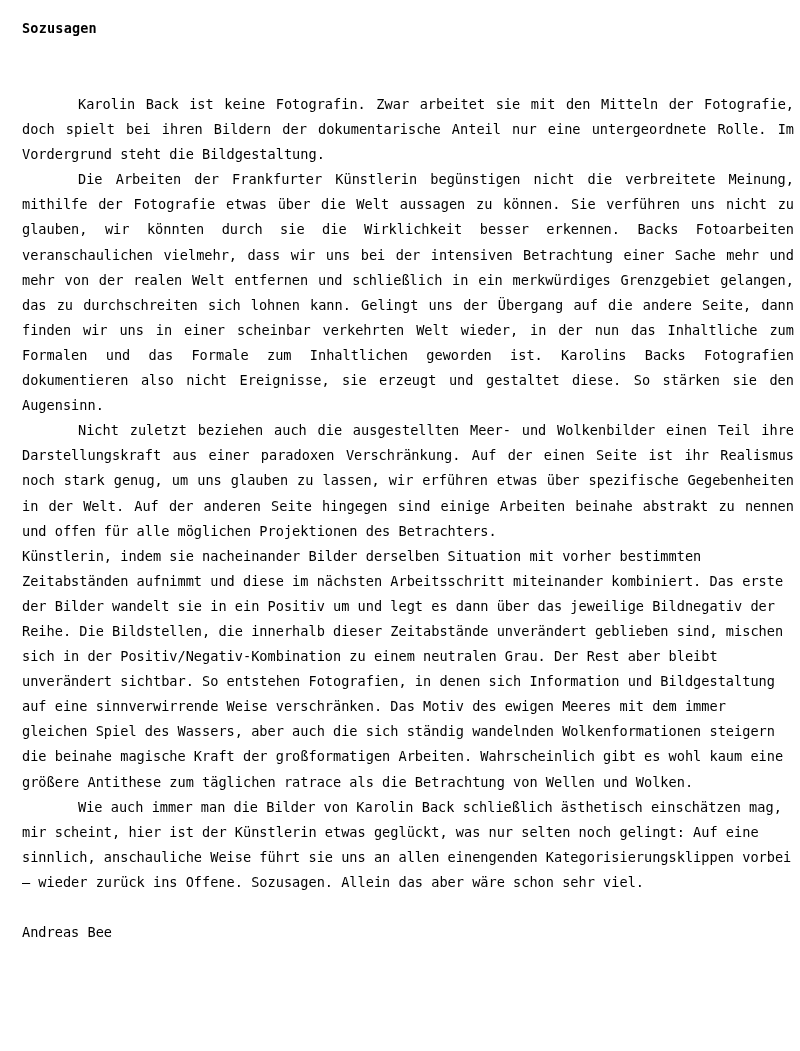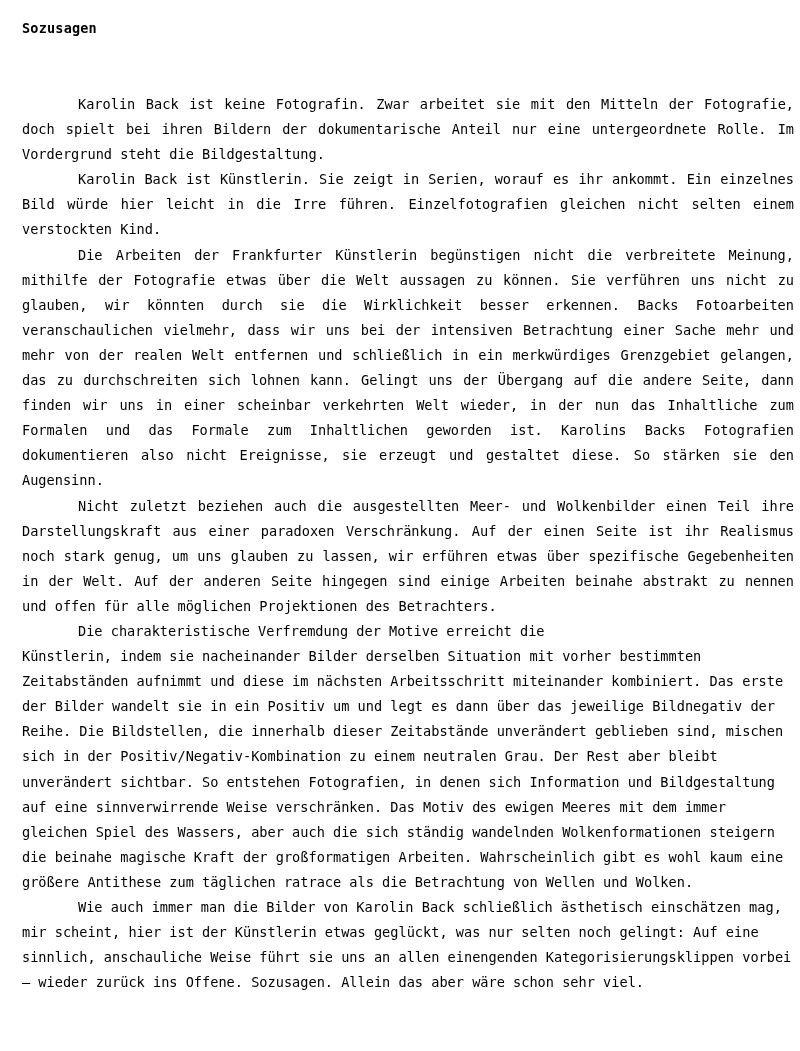--- a/index.html
+++ b/index.html
@@ -69,29 +69,28 @@
 <body>
 
 <div class="page">
 
   <h1 class="doc-title">Sozusagen</h1>
 
   <div class="body-text">
 
     <p class="para indent">Karolin Back ist keine Fotografin. Zwar arbeitet sie mit den Mitteln der Fotografie, doch spielt bei ihren Bildern der dokumentarische Anteil nur eine untergeordnete Rolle. Im Vordergrund steht die Bildgestaltung.</p>
 
-    <p class="para indent">Karolin Back ist Künstlerin. Sie zeigt in Serien, worauf es ihr ankommt. Ein einzelnes Bild würde hier leicht in die Irre führen. Einzelfotografien gleichen nicht selten einem verstockten Kind.</p>
 
     <p class="para indent">Die Arbeiten der Frankfurter Künstlerin begünstigen nicht die verbreitete Meinung, mithilfe der Fotografie etwas über die Welt aussagen zu können. Sie verführen uns nicht zu glauben, wir könnten durch sie die Wirklichkeit besser erkennen. Backs Fotoarbeiten veranschaulichen vielmehr, dass wir uns bei der intensiven Betrachtung einer Sache mehr und mehr von der realen Welt entfernen und schließlich in ein merkwürdiges Grenzgebiet gelangen, das zu durchschreiten sich lohnen kann. Gelingt uns der Übergang auf die andere Seite, dann finden wir uns in einer scheinbar verkehrten Welt wieder, in der nun das Inhaltliche zum Formalen und das Formale zum Inhaltlichen geworden ist. Karolins Backs Fotografien dokumentieren also nicht Ereignisse, sie erzeugt und gestaltet diese. So stärken sie den Augensinn.</p>
 
     <p class="para indent">Nicht zuletzt beziehen auch die ausgestellten Meer- und Wolkenbilder einen Teil ihre Darstellungskraft aus einer paradoxen Verschränkung. Auf der einen Seite ist ihr Realismus noch stark genug, um uns glauben zu lassen, wir erführen etwas über spezifische Gegebenheiten in der Welt. Auf der anderen Seite hingegen sind einige Arbeiten beinahe abstrakt zu nennen und offen für alle möglichen Projektionen des Betrachters.</p>
 
-    <p class="para indent ragged">Die charakteristische Verfremdung der Motive erreicht die</p>
 
     <p class="para ragged">Künstlerin, indem sie nacheinander Bilder derselben Situation mit vorher bestimmten Zeitabständen aufnimmt und diese im nächsten Arbeitsschritt miteinander kombiniert. Das erste der Bilder wandelt sie in ein Positiv um und legt es dann über das jeweilige Bildnegativ der Reihe. Die Bildstellen, die innerhalb dieser Zeitabstände unverändert geblieben sind, mischen sich in der Positiv/Negativ-Kombination zu einem neutralen Grau. Der Rest aber bleibt unverändert sichtbar. So entstehen Fotografien, in denen sich Information und Bildgestaltung auf eine sinnverwirrende Weise verschränken. Das Motiv des ewigen Meeres mit dem immer gleichen Spiel des Wassers, aber auch die sich ständig wandelnden Wolkenformationen steigern die beinahe magische Kraft der großformatigen Arbeiten. Wahrscheinlich gibt es wohl kaum eine größere Antithese zum täglichen ratrace als die Betrachtung von Wellen und Wolken.</p>
 
     <p class="para indent ragged">Wie auch immer man die Bilder von Karolin Back schließlich ästhetisch einschätzen mag, mir scheint, hier ist der Künstlerin etwas geglückt, was nur selten noch gelingt: Auf eine sinnlich, anschauliche Weise führt sie uns an allen einengenden Kategorisierungsklippen vorbei – wieder zurück ins Offene. Sozusagen. Allein das aber wäre schon sehr viel.</p>
 
     <div class="spacer-line"></div>
 
+    <p class="signature">Andreas Bee</p>
 
   </div>
 </div>
 
 </body></html>

